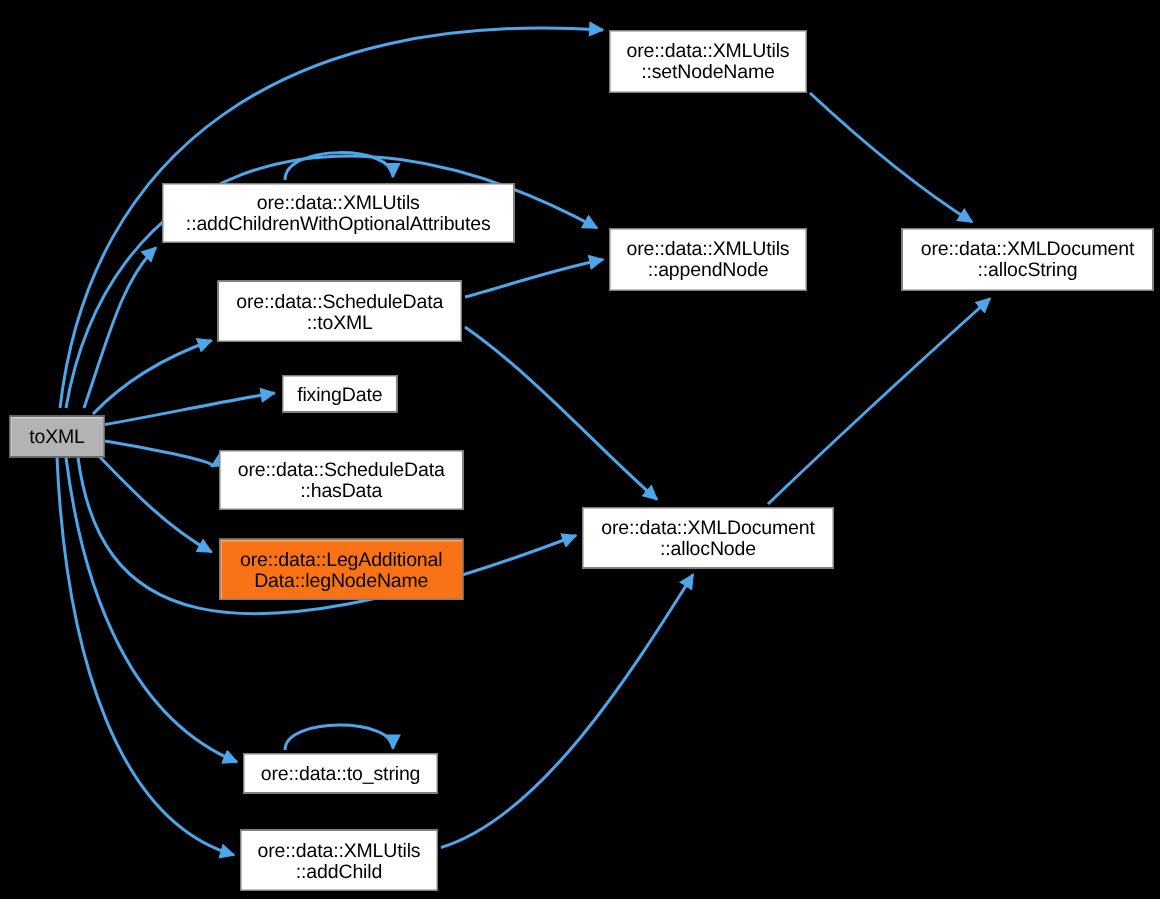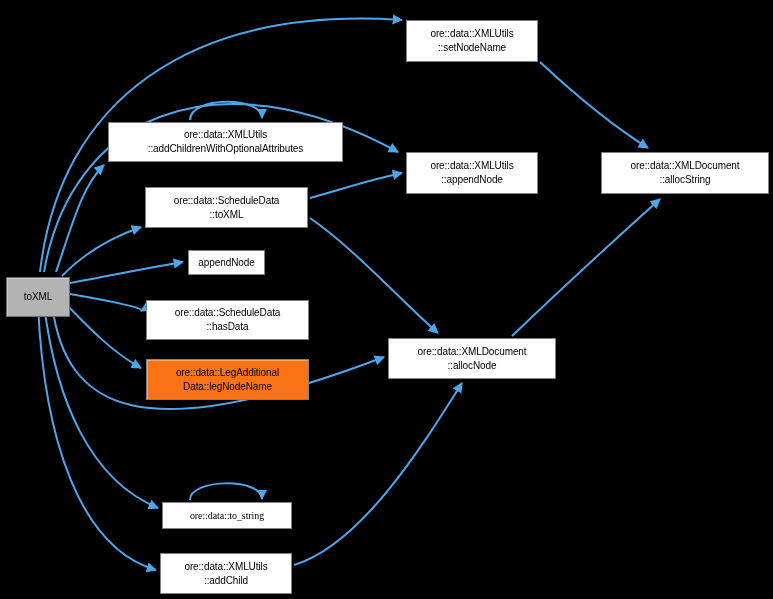--- a/index.html
+++ b/index.html
@@ -26,21 +26,21 @@
   .graph-node {
     position: absolute;
     box-sizing: border-box;
     display: flex;
     align-items: center;
     justify-content: center;
     text-align: center;
     border: 1px solid #808080;
     background: #ffffff;
     color: #000000;
-    font-size: 10px;
+    font-size: 13px;
     line-height: 14px;
     letter-spacing: -0.1px;
     white-space: pre-line;
     z-index: 5;
     box-shadow: 1px 1px 0 rgba(255,255,255,0.35) inset;
   }
   .graph-node.root-node {
     background: #b3b3b3;
     border: 1px solid #6b6b6b;
   }
@@ -69,31 +69,31 @@
         <path d="M 190,120 C 190,96 262,96 262,118" fill="none" stroke="#4ea6ea" stroke-width="2" marker-end="url(#arrow-head)"></path>
         <path d="M 190,500 C 190,478 262,478 262,499" fill="none" stroke="#4ea6ea" stroke-width="2" marker-end="url(#arrow-head)"></path>
         <path d="M 310,198 C 340,190 368,180 402,173" fill="none" stroke="#4ea6ea" stroke-width="2" marker-end="url(#arrow-head)"></path>
         <path d="M 310,218 C 356,250 400,300 438,333" fill="none" stroke="#4ea6ea" stroke-width="2" marker-end="url(#arrow-head)"></path>
         <path d="M 294,565 C 360,545 420,450 462,383" fill="none" stroke="#4ea6ea" stroke-width="2" marker-end="url(#arrow-head)"></path>
         <path d="M 540,62 C 570,90 610,124 648,148" fill="none" stroke="#4ea6ea" stroke-width="2" marker-end="url(#arrow-head)"></path>
         <path d="M 512,336 C 560,290 620,235 660,199" fill="none" stroke="#4ea6ea" stroke-width="2" marker-end="url(#arrow-head)"></path>
       </g>
   </svg>
   <div id="node-group">
-      <div class="graph-node root-node" style="left: 6px; top: 277px; width: 64px; height: 40px; background: rgb(179, 179, 179); color: rgb(0, 0, 0);">toXML</div>
+      <div class="graph-node root-node" style="left: 6px; top: 277px; width: 64px; height: 28px; background: rgb(179, 179, 179); color: rgb(0, 0, 0);">toXML</div>
       <div class="graph-node" style="left: 108px; top: 122px; width: 235px; height: 40px; background: rgb(255, 255, 255); border-color: rgb(128, 128, 128); color: rgb(0, 0, 0);">ore::data::XMLUtils
 ::addChildrenWithOptionalAttributes</div>
       <div class="graph-node" style="left: 145px; top: 187px; width: 163px; height: 41px; background: rgb(255, 255, 255); border-color: rgb(128, 128, 128); color: rgb(0, 0, 0);">ore::data::ScheduleData
 ::toXML</div>
-      <div class="graph-node" style="left: 188px; top: 250px; width: 77px; height: 25px; background: rgb(255, 255, 255); border-color: rgb(128, 128, 128); color: rgb(0, 0, 0);">appendNode</div>
+      <div class="graph-node" style="left: 188px; top: 250px; width: 77px; height: 25px; background: rgb(255, 255, 255); border-color: rgb(128, 128, 128); color: rgb(0, 0, 0);">fixingDate</div>
       <div class="graph-node" style="left: 146px; top: 300px; width: 163px; height: 40px; background: rgb(255, 255, 255); border-color: rgb(128, 128, 128); color: rgb(0, 0, 0);">ore::data::ScheduleData
 ::hasData</div>
       <div class="graph-node" style="left: 146px; top: 359px; width: 163px; height: 41px; background: #f97316; border-color: rgb(128, 128, 128); color: rgb(0, 0, 0);">ore::data::LegAdditional
 Data::legNodeName</div>
-      <div class="graph-node" style="left: 162px; top: 502px; width: 130px; height: 27px; background: rgb(255, 255, 255); border-color: rgb(128, 128, 128); color: rgb(0, 0, 0); font-family: Liberation Serif, serif;">ore::data::to_string</div>
+      <div class="graph-node" style="left: 162px; top: 502px; width: 130px; height: 27px; background: rgb(255, 255, 255); border-color: rgb(128, 128, 128); color: rgb(0, 0, 0);">ore::data::to_string</div>
       <div class="graph-node" style="left: 160px; top: 553px; width: 132px; height: 41px; background: rgb(255, 255, 255); border-color: rgb(128, 128, 128); color: rgb(0, 0, 0);">ore::data::XMLUtils
 ::addChild</div>
       <div class="graph-node" style="left: 406px; top: 20px; width: 132px; height: 42px; background: rgb(255, 255, 255); border-color: rgb(128, 128, 128); color: rgb(0, 0, 0);">ore::data::XMLUtils
 ::setNodeName</div>
       <div class="graph-node" style="left: 406px; top: 152px; width: 132px; height: 42px; background: rgb(255, 255, 255); border-color: rgb(128, 128, 128); color: rgb(0, 0, 0);">ore::data::XMLUtils
 ::appendNode</div>
       <div class="graph-node" style="left: 388px; top: 338px; width: 168px; height: 41px; background: rgb(255, 255, 255); border-color: rgb(128, 128, 128); color: rgb(0, 0, 0);">ore::data::XMLDocument
 ::allocNode</div>
       <div class="graph-node" style="left: 601px; top: 152px; width: 168px; height: 42px; background: rgb(255, 255, 255); border-color: rgb(128, 128, 128); color: rgb(0, 0, 0);">ore::data::XMLDocument
 ::allocString</div>

